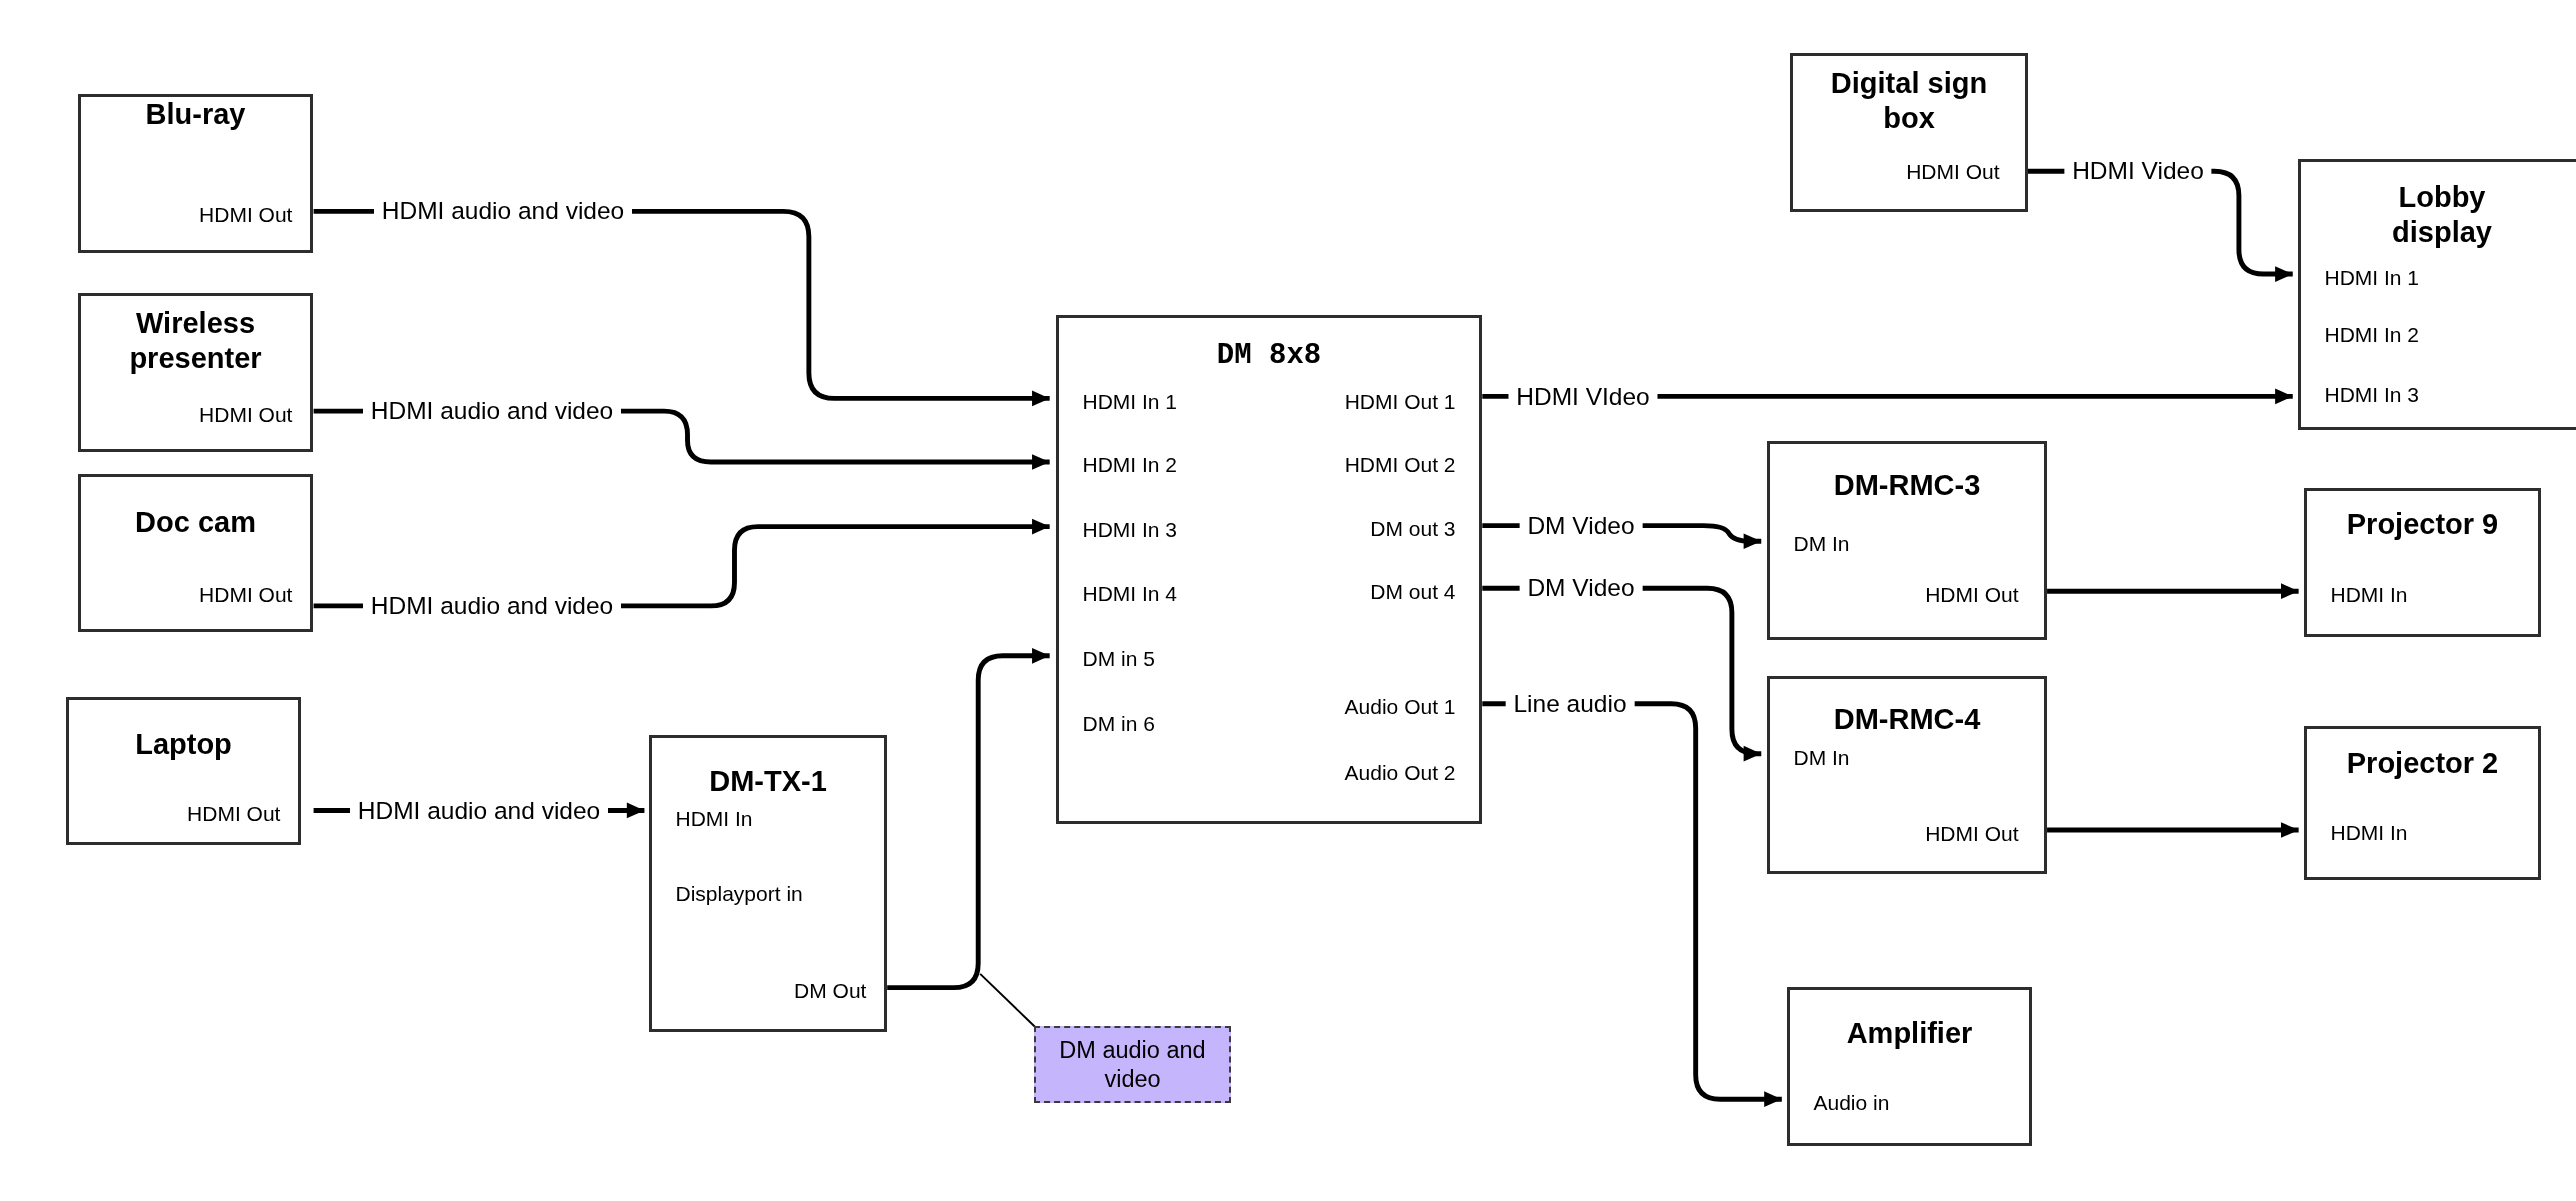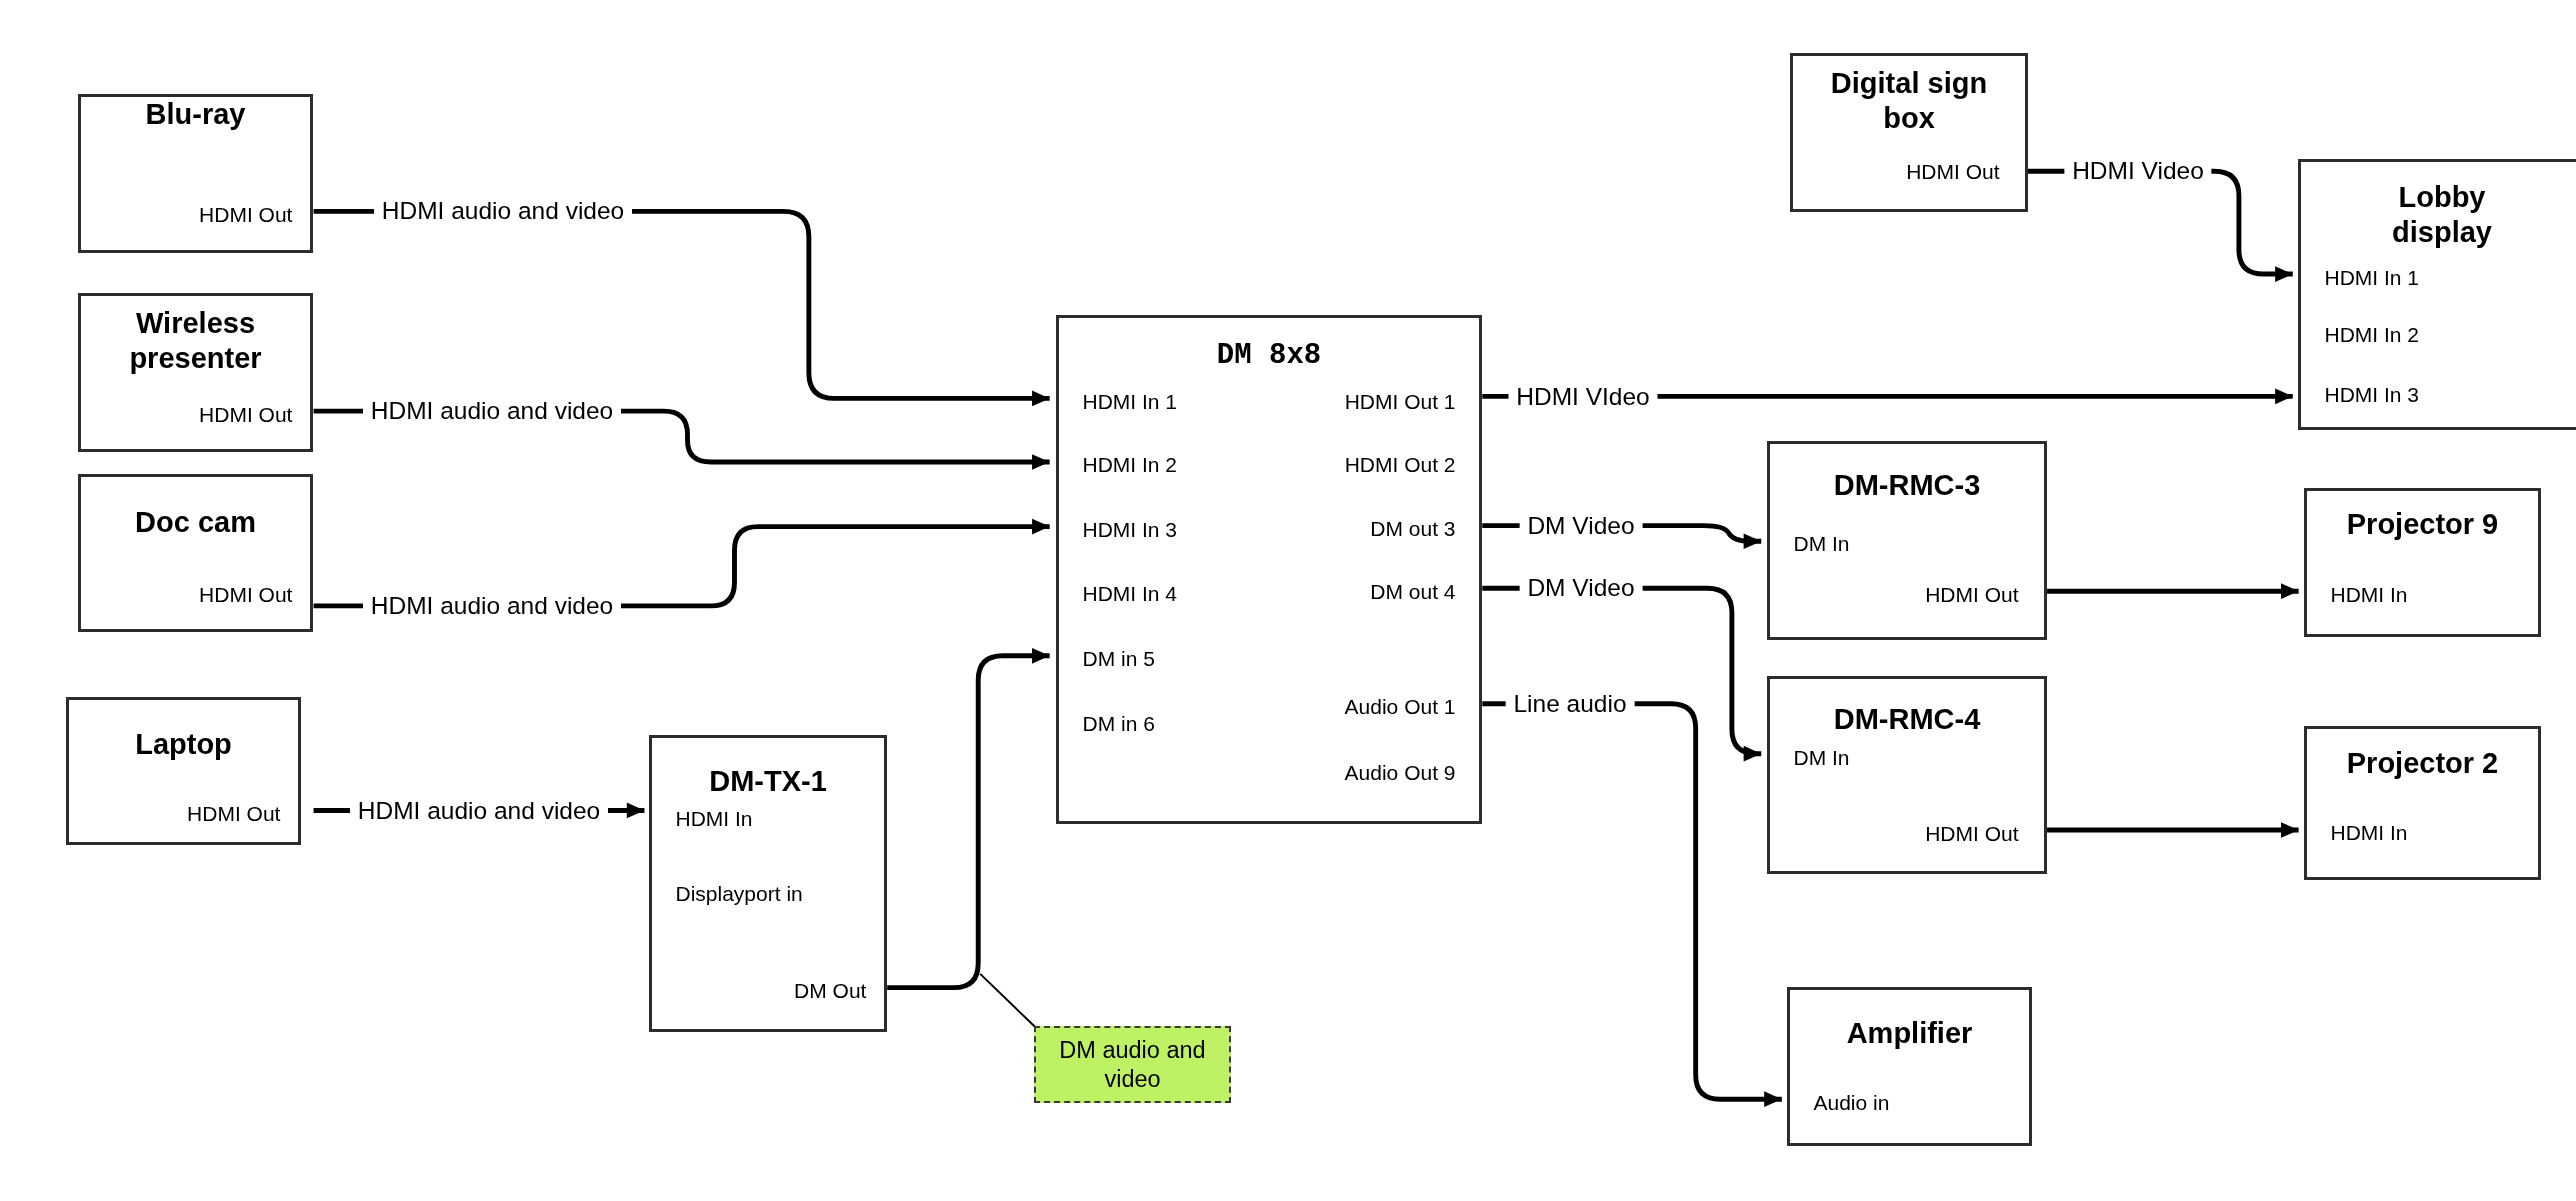--- a/index.html
+++ b/index.html
@@ -20,21 +20,21 @@
     position:absolute;font-size:21px;line-height:31px;white-space:nowrap;
   }
   .port.l{left:0;padding-left:23.5px;}
   .port.r{right:0;text-align:right;padding-right:17.6px;}
   .clabel{
     position:absolute;transform:translate(-50%,-50%);
     font-size:24.5px;line-height:27.4px;white-space:nowrap;
     background:#ffffff;padding:1px 7.8px;
   }
   .note{
-    position:absolute;border:2px dashed #3a3a3a;background:#bef264;box-sizing:border-box;
+    position:absolute;border:2px dashed #3a3a3a;background:#c4b5fd;box-sizing:border-box;
     display:flex;align-items:center;justify-content:center;text-align:center;
     font-size:23.5px;line-height:29px;padding:3.9px 13.7px;
   }
 </style>
 </head>
 <body>
 
 <div id="canvas">
 
   <svg id="wires" width="2576" height="1201" viewBox="0 0 2631 1227">
@@ -93,21 +93,21 @@
     <div class="port l" style="top:131px;">HDMI In 2</div>
     <div class="port l" style="top:196px;">HDMI In 3</div>
     <div class="port l" style="top:260px;">HDMI In 4</div>
     <div class="port l" style="top:325px;">DM in 5</div>
     <div class="port l" style="top:390px;">DM in 6</div>
     <div class="port r" style="top:68px;padding-right:23.5px;">HDMI Out 1</div>
     <div class="port r" style="top:131px;padding-right:23.5px;">HDMI Out 2</div>
     <div class="port r" style="top:195px;padding-right:23.5px;">DM out 3</div>
     <div class="port r" style="top:258px;padding-right:23.5px;">DM out 4</div>
     <div class="port r" style="top:373px;padding-right:23.5px;">Audio Out 1</div>
-    <div class="port r" style="top:439px;padding-right:23.5px;">Audio Out 9</div>
+    <div class="port r" style="top:439px;padding-right:23.5px;">Audio Out 2</div>
   </div>
 
   <div class="node" style="left:1790px;top:53px;width:238px;height:159px;">
     <div class="title w" style="top:9.8px;width:186px;">Digital sign box</div>
     <div class="port r" style="top:100px;padding-right:25.5px;">HDMI Out</div>
   </div>
 
   <div class="node" style="left:2298px;top:159px;width:288px;height:271px;">
     <div class="title w" style="top:17.6px;width:147px;">Lobby display</div>
     <div class="port l" style="top:100px;">HDMI In 1</div>

